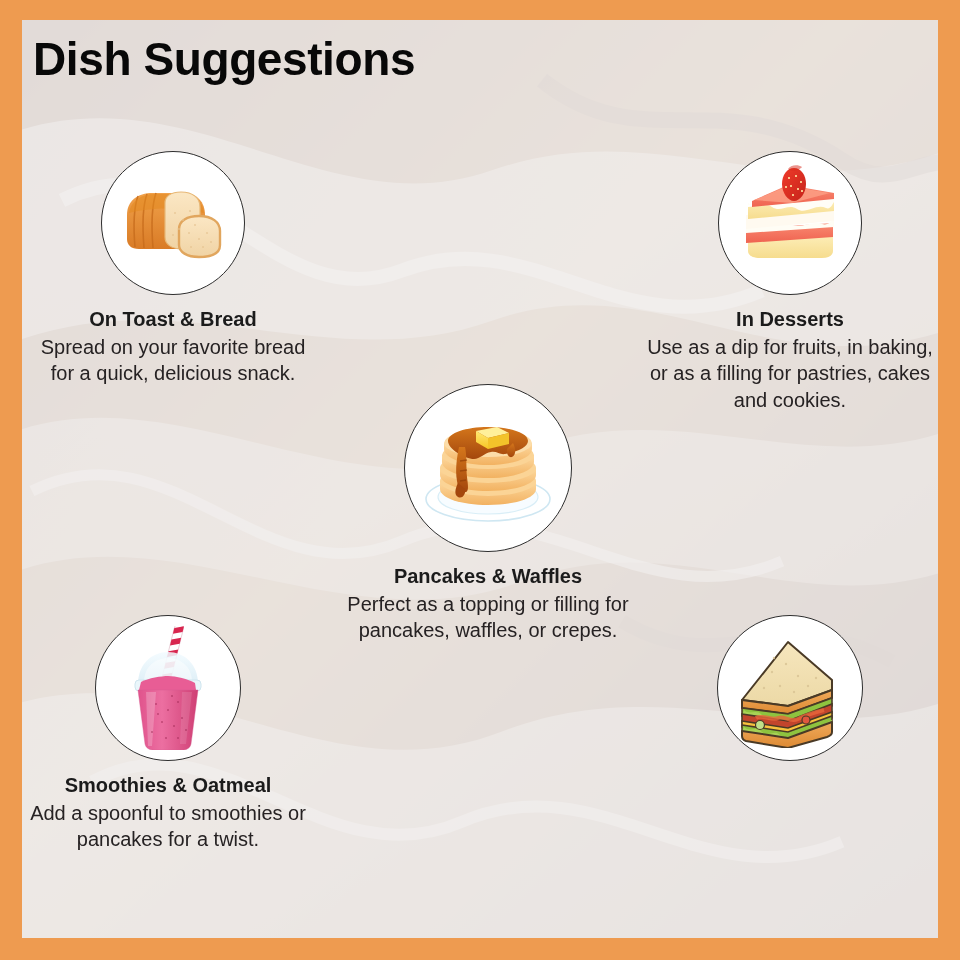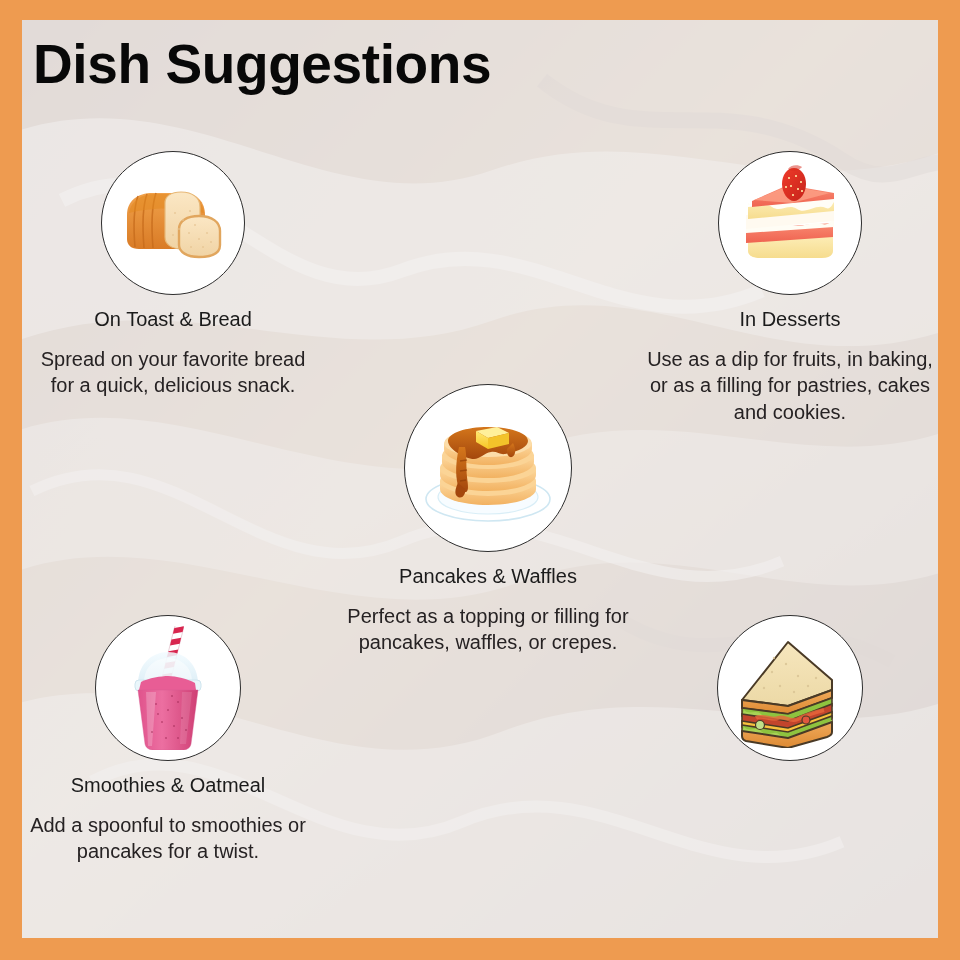--- a/index.html
+++ b/index.html
@@ -55,21 +55,21 @@
     position: absolute;
     inset: 0;
     z-index: 2;
   }
 
   
   .page-title {
     position: absolute;
     left: 11px;
     top: 12px;
-    font-size: 55px;
+    font-size: 46px;
     font-weight: bold;
     letter-spacing: -0.4px;
     color: #080808;
     font-family: "Liberation Sans", "DejaVu Sans", sans-serif;
     white-space: nowrap;
   }
 
   
   .item {
     position: absolute;
@@ -85,31 +85,31 @@
     overflow: hidden;
   }
   .icon-circle svg {
     position: absolute;
     left: 50%;
     top: 50%;
     transform: translate(-50%, -50%);
   }
   .item-heading {
     font-size: 20px;
-    font-weight: normal;
+    font-weight: bold;
     color: #1b1b1b;
     margin-top: 12px;
     line-height: 1.25;
   }
   .item-desc {
     font-size: 20px;
     font-weight: normal;
     color: #262223;
     line-height: 1.32;
-    margin-top: 14px;
+    margin-top: 2px;
   }
 
   
   #item-toast   { left: 6px;   top: 131px; width: 290px; }
   #item-dessert { left: 620px; top: 131px; width: 296px; }
   #item-pancake { left: 311px; top: 364px; width: 310px; }
   #item-smoothie{ left: -4px;  top: 595px; width: 300px; }
   #item-sandwich{ left: 618px; top: 595px; width: 300px; }
 
   #item-toast   .icon-circle { width: 144px; height: 144px; }

